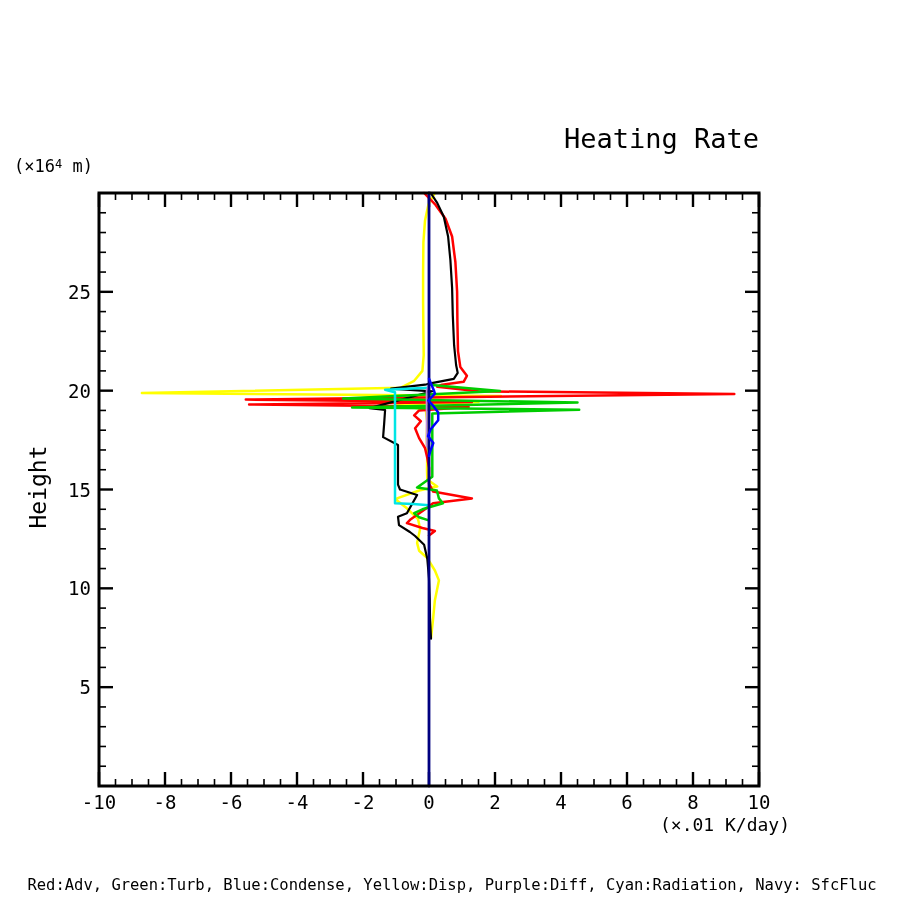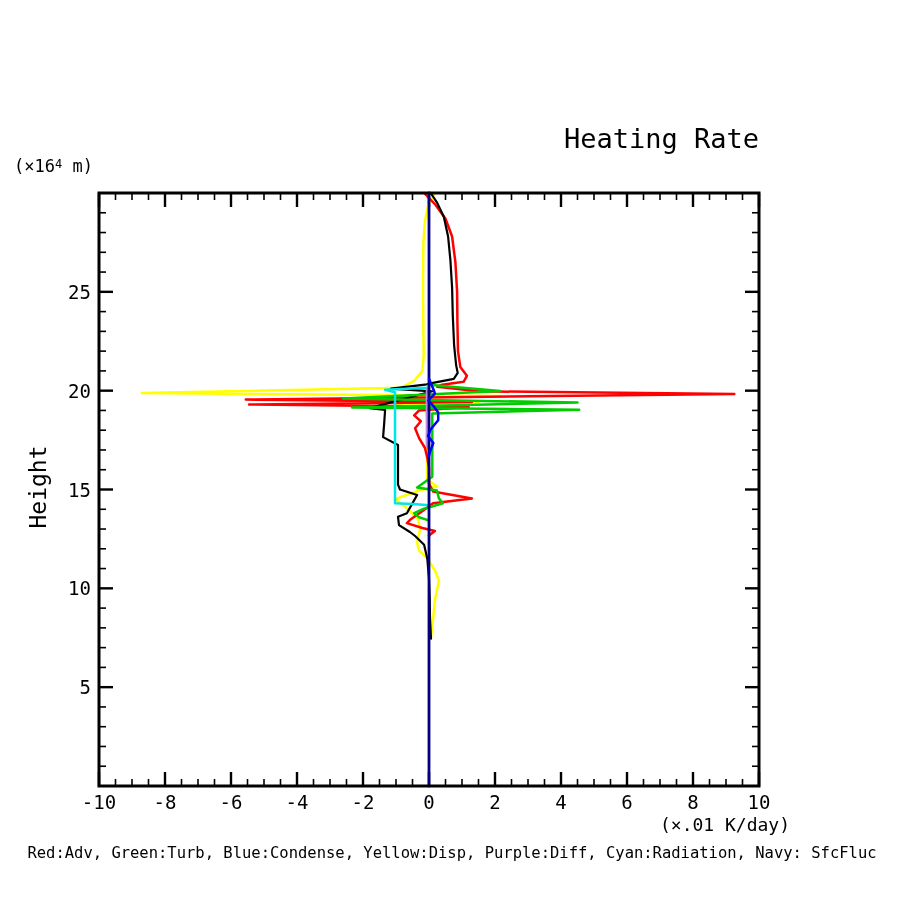--- a/index.html
+++ b/index.html
@@ -18,21 +18,21 @@
   #y-axis-unit sup{font-size:12px;vertical-align:4px;}
   #y-axis-title{
     position:absolute;left:38px;top:487px;font-size:23px;
     transform:translate(-50%,-50%) rotate(-90deg);transform-origin:center;
     white-space:pre;
   }
   #x-axis-unit{
     position:absolute;right:114px;top:814px;font-size:18px;white-space:pre;
   }
   #legend-line{
-    position:absolute;left:0;top:844px;width:904px;text-align:center;
+    position:absolute;left:0;top:876px;width:904px;text-align:center;
     font-size:15.5px;white-space:pre;
   }
   #plot-svg{position:absolute;left:0;top:0;}
 </style>
 </head>
 <body>
 
 <div id="canvas">
   <svg id="plot-svg" width="904" height="904">
       <line x1="99" y1="786" x2="99" y2="772" stroke="#000000" stroke-width="2.4"></line>

